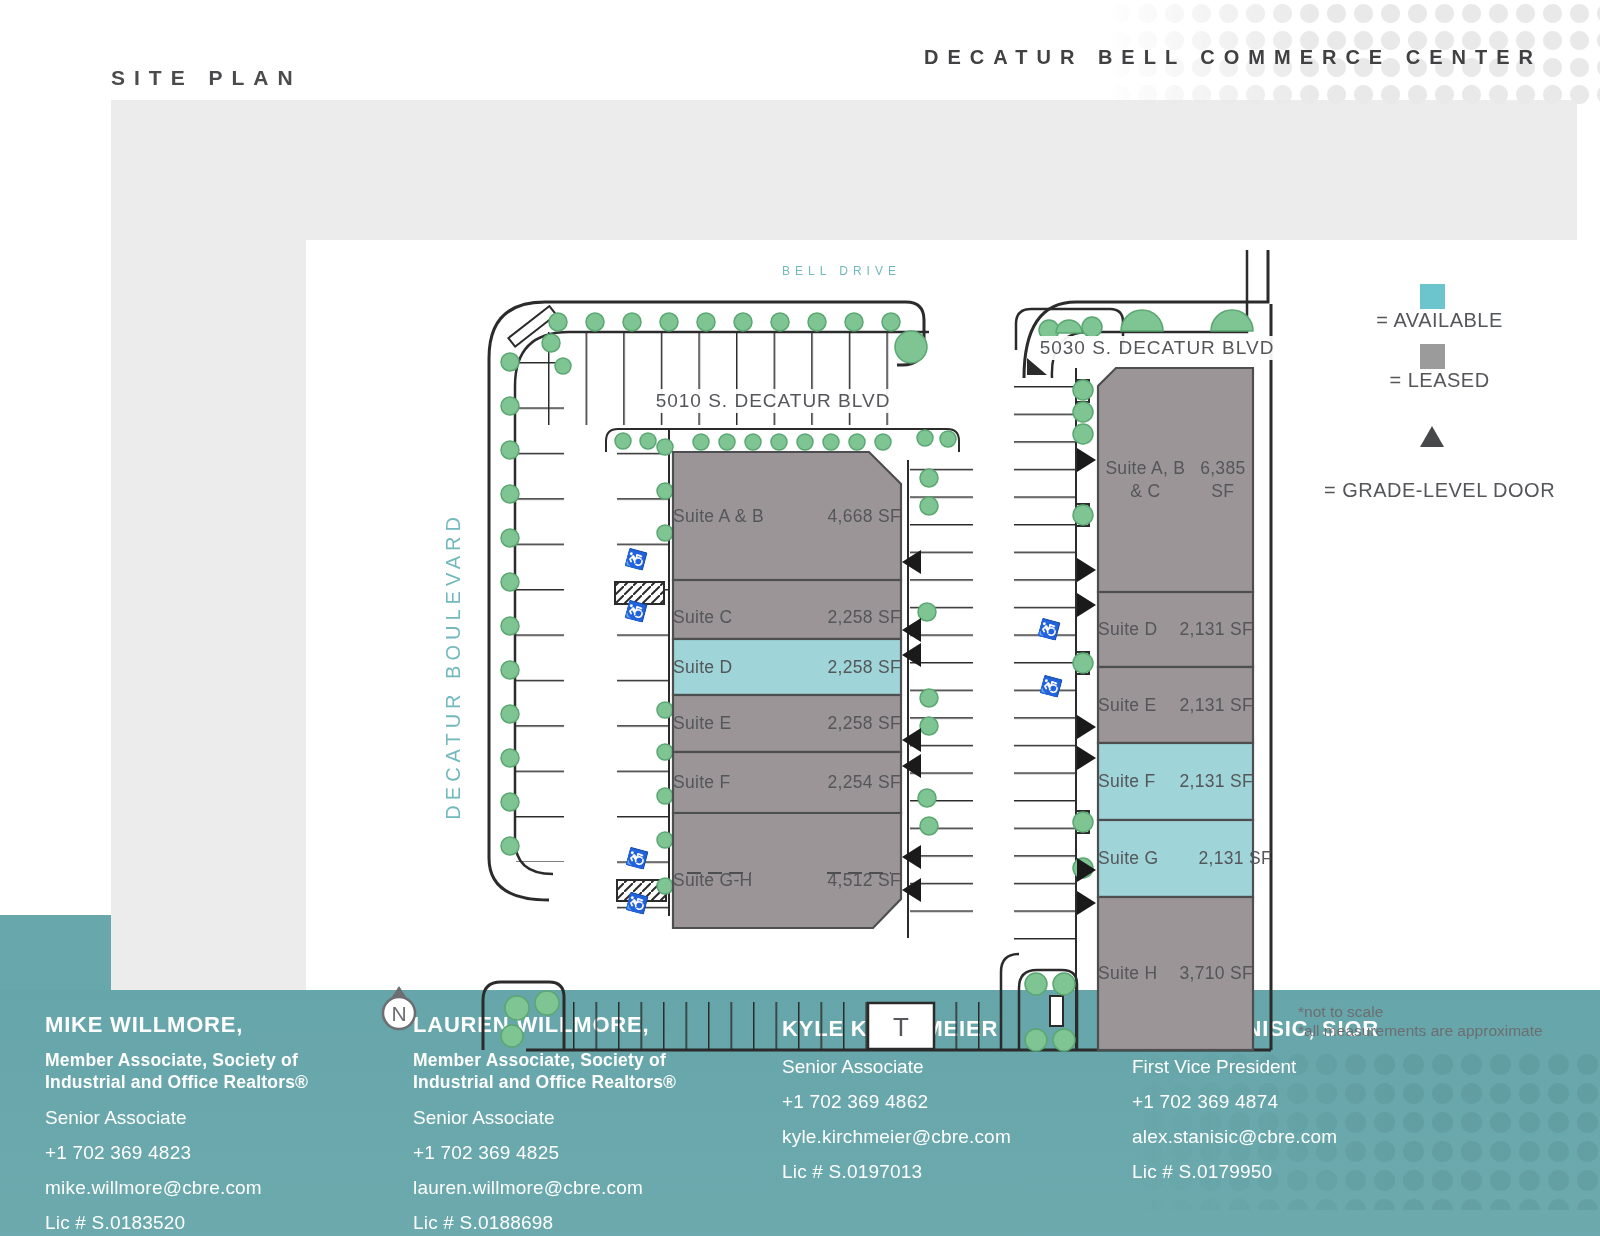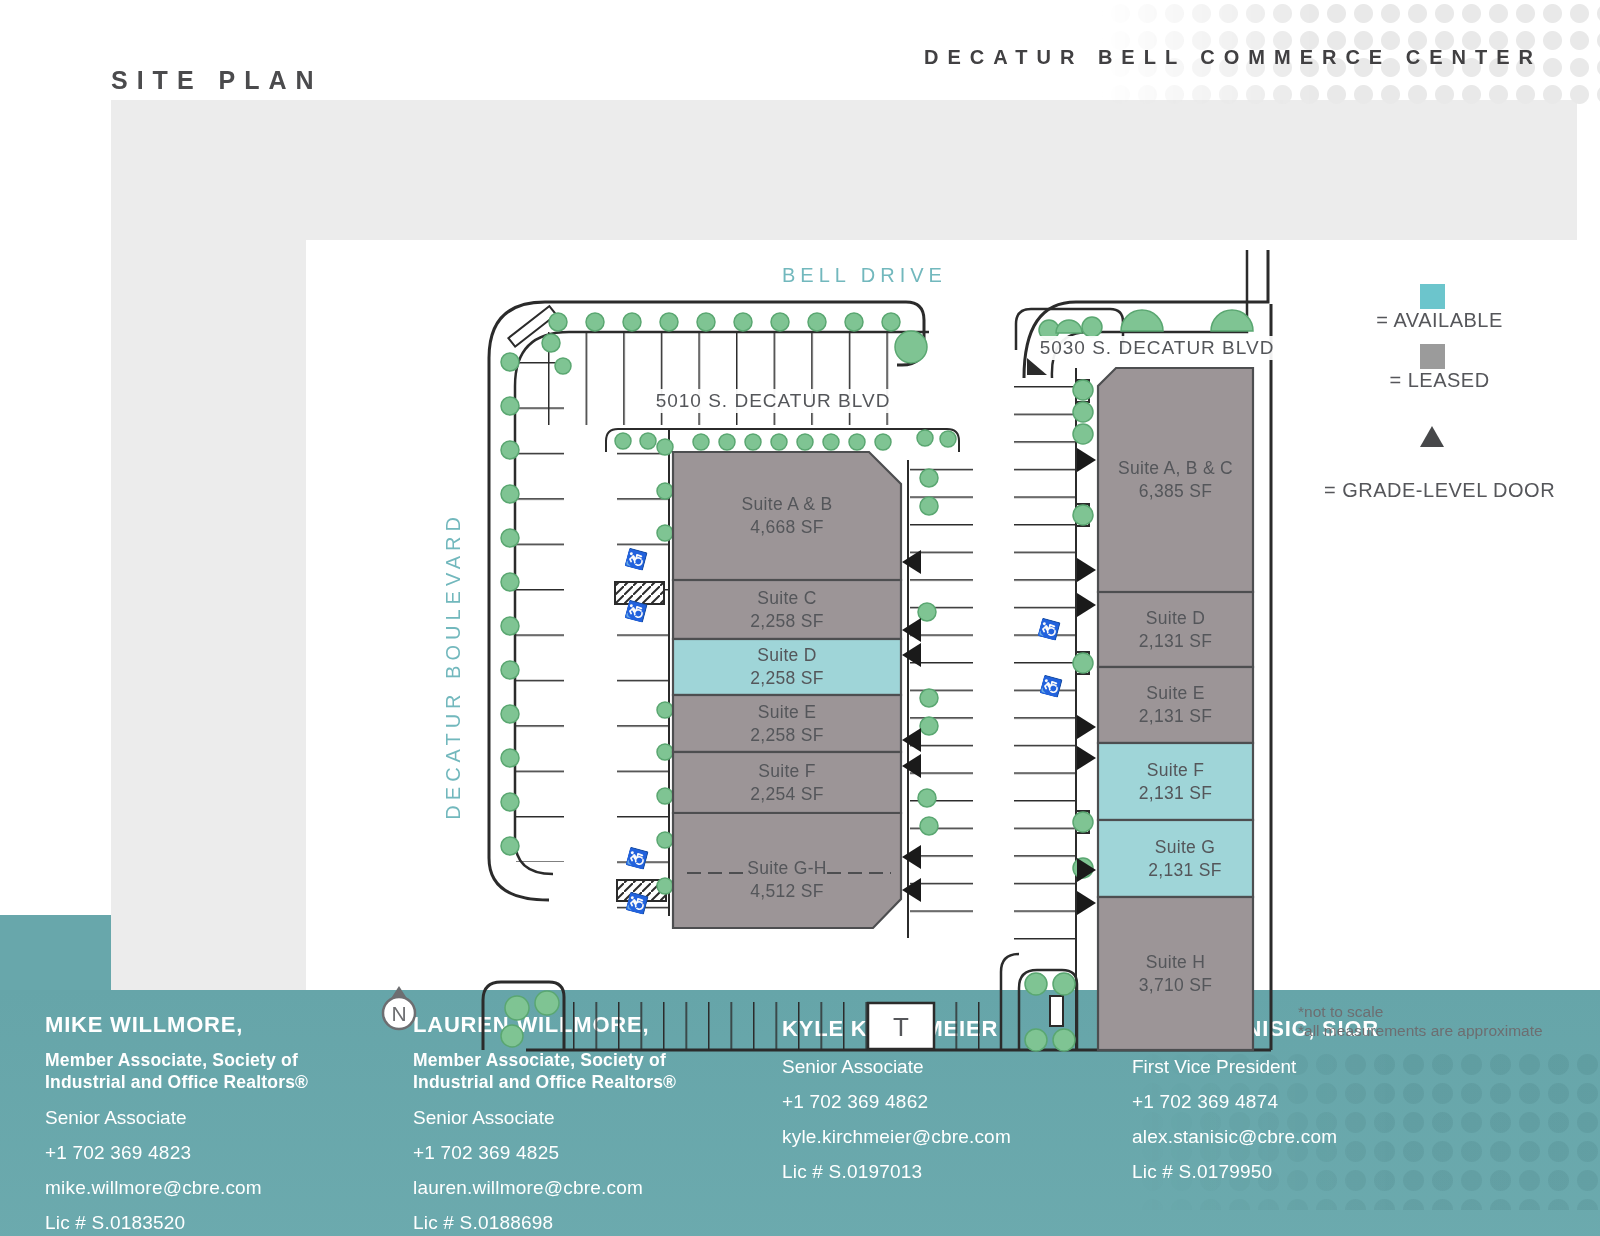--- a/index.html
+++ b/index.html
@@ -11,51 +11,51 @@
   
   .halftone{
     position:absolute;right:0;top:0;width:520px;height:112px;z-index:1;
     background-image:radial-gradient(circle,#e9e9e9 9px,rgba(233,233,233,0) 10px);
     background-size:27px 27px;
     -webkit-mask-image:linear-gradient(to left,#000 55%,transparent 96%);
     mask-image:linear-gradient(to left,#000 55%,transparent 96%);
   }
   .eyebrow{
     position:absolute;left:111px;top:66px;z-index:2;
-    font-size:25px;font-weight:bold;letter-spacing:9px;color:#4b4b4d;
+    font-size:21px;font-weight:bold;letter-spacing:9px;color:#4b4b4d;
   }
   .brand{
     position:absolute;right:58px;top:46px;z-index:2;
     font-size:20px;font-weight:bold;letter-spacing:9px;color:#414042;white-space:nowrap;
   }
   
   .panel{position:absolute;left:111px;top:100px;width:1466px;height:890px;background:#ececec;}
   .drawing{position:absolute;left:195px;top:140px;width:1333px;height:850px;background:#ffffff;}
   .plan-svg{position:absolute;left:0;top:0;z-index:1;}
   
   .street-top{
     position:absolute;left:476px;top:24px;z-index:4;
-    font-size:20px;letter-spacing:5px;color:#72b8bd;font-weight:500;white-space:nowrap;
+    font-size:12px;letter-spacing:5px;color:#72b8bd;font-weight:500;white-space:nowrap;
   }
   .street-left{
     position:absolute;left:136px;top:272px;z-index:4;
     writing-mode:vertical-rl;transform:rotate(180deg);
     font-size:20px;letter-spacing:5px;color:#72b8bd;font-weight:500;white-space:nowrap;
   }
   .addr{
     position:absolute;z-index:4;transform:translate(-50%,-50%);
     font-size:19px;letter-spacing:1px;color:#54565a;white-space:nowrap;
     background:rgba(255,255,255,0.93);padding:1px 6px;
   }
   .addr-5010{left:467px;top:161px;}
   .addr-5030{left:851px;top:108px;}
   
   .suite-label{
-    position:absolute;z-index:3;display:flex;flex-direction:column;
-    align-items:center;justify-content:center;
+    position:absolute;z-index:3;display:flex;flex-direction:row;
+    align-items:center;justify-content:space-between;
     color:#54565a;font-size:17.5px;line-height:23px;letter-spacing:0.3px;text-align:center;
   }
   
   .legend{position:absolute;left:1018px;top:44px;z-index:4;}
   .legend-row{display:flex;align-items:center;margin-bottom:12px;flex-direction:column;}
   .legend-row.door{margin-top:34px;gap:32px;}
   .swatch{width:25px;height:25px;margin-right:14px;}
   .swatch.available{background:#6cc5cc;}
   .swatch.leased{background:#9b9b9b;}
   .tri-icon{
@@ -305,21 +305,21 @@
     <div class="street-top">BELL DRIVE</div>
     <div class="street-left">DECATUR BOULEVARD</div>
 
     <div class="addr addr-5010">5010 S. DECATUR BLVD</div>
     <div class="addr addr-5030">5030 S. DECATUR BLVD</div>
 
     <div class="suite-label" style="left:367px;top:212px;width:228px;height:128px">
       <div>Suite A &amp; B</div>
       <div>4,668 SF</div>
     </div>
-    <div class="suite-label" style="left:367px;top:340px;width:228px;height:59px">
+    <div class="suite-label" style="left:367px;top:348px;width:228px;height:59px">
       <div>Suite C</div>
       <div>2,258 SF</div>
     </div>
     <div class="suite-label" style="left:367px;top:399px;width:228px;height:56px">
       <div>Suite D</div>
       <div>2,258 SF</div>
     </div>
     <div class="suite-label" style="left:367px;top:455px;width:228px;height:57px">
       <div>Suite E</div>
       <div>2,258 SF</div>

